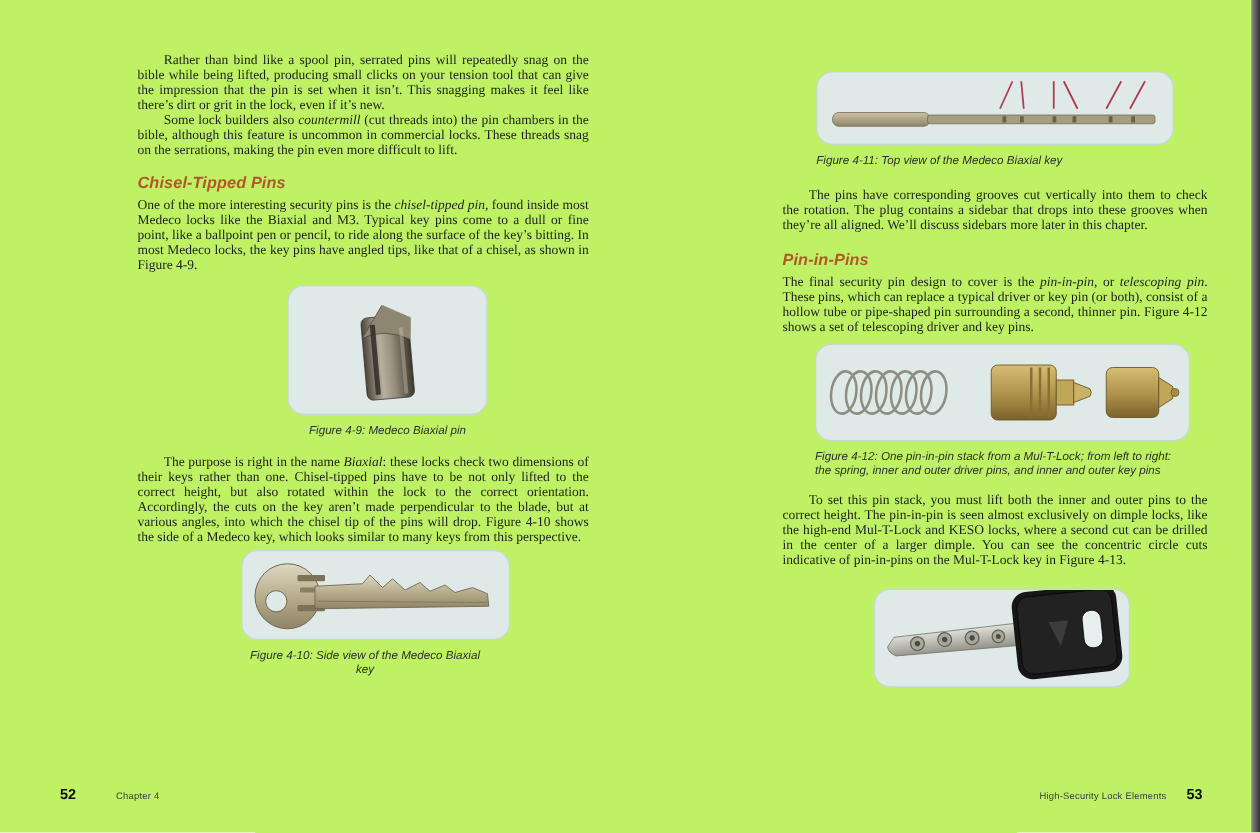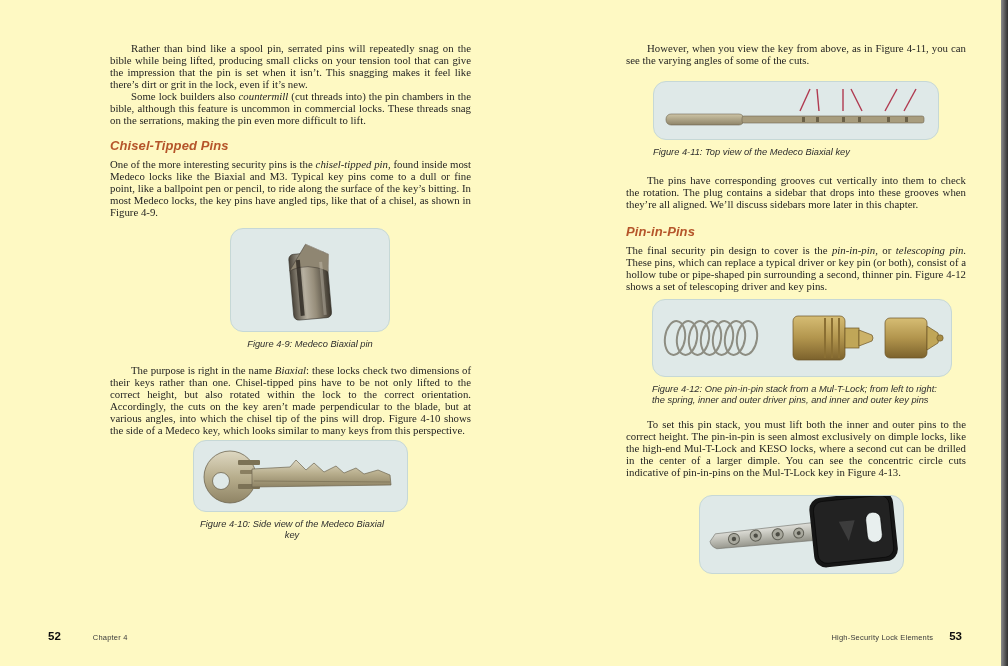--- a/index.html
+++ b/index.html
@@ -1,16 +1,16 @@
 <!DOCTYPE html>
 <html><head>
 <meta charset="utf-8">
 <style>
   html,body{margin:0;padding:0;background:#ffffff;}
-  .spread{position:relative;width:1008px;height:666px;background:#fef9c3;overflow:hidden;
+  .spread{position:relative;width:1008px;height:666px;background:#bef264;overflow:hidden;
           font-family:"Liberation Serif",serif;color:#1e1e1e;}
   .col{position:absolute;top:42px;}
   .col-left{left:110px;width:361px;}
   .col-right{left:626px;width:340px;}
   p.body{margin:0;font-size:10.8px;line-height:12px;text-align:justify;color:#1f1f1f;}
   p.indent{text-indent:21px;}
   h2.sec{margin:12px 0 5px 0;font-family:"Liberation Sans",sans-serif;font-style:italic;
          font-weight:bold;font-size:13px;color:#b5552a;letter-spacing:.1px;}
   .figwrap{position:relative;}
   .figbox{background:#dfe9e8;border:1px solid #c6d8d6;border-radius:13px;overflow:hidden;}
@@ -84,21 +84,20 @@
           <rect x="44" y="43" width="22" height="5" rx="1" fill="#7c7256"></rect>
           <path d="M58 28 L96 26 L102 19 L112 29 L120 22 L130 31 L142 25 L150 32 L162 27 L170 33 L184 29 L196 34 L197 44 L58 46 Z" fill="url(#gB)" stroke="#6f6650" stroke-width="0.7"></path>
           <line x1="60" y1="40" x2="196" y2="41" stroke="#847a5e" stroke-width="1"></line>
         </svg>
       </div>
       <div class="figcap cap-center">Figure 4-10: Side view of the Medeco Biaxial key</div>
     </div>
   </div>
 
   <div class="col col-right">
-    <p class="body indent"><span>However, when you view the key from above, as in Figure 4-11, you can see the varying angles of some of the cuts.</span></p>
 
     <div class="figwrap" style="width:286px;margin:15px 0 0 27px;">
       <div class="figbox" style="width:284px;height:57px;">
         <svg width="284" height="57" viewBox="0 0 284 57">
           <defs>
             <linearGradient id="gT" x1="0" y1="0" x2="0" y2="1">
               <stop offset="0" stop-color="#cdc4a6"></stop>
                 <stop offset="1" stop-color="#8e8468"></stop>
             </linearGradient>
           </defs>

